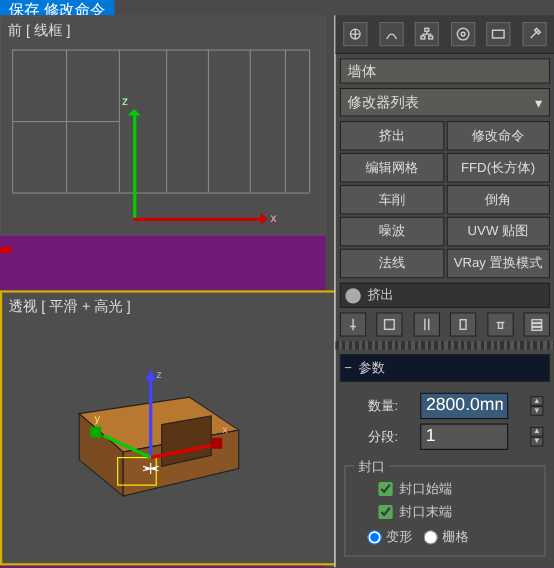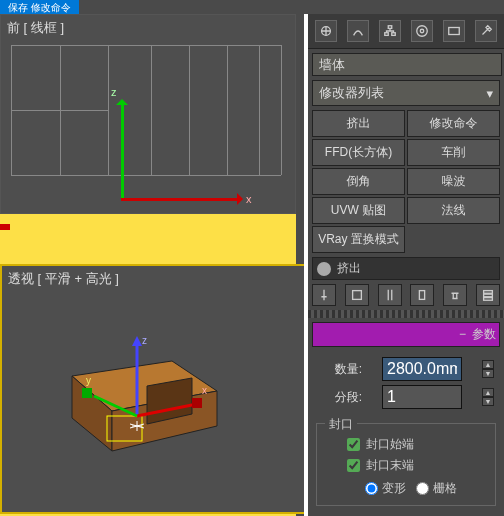--- a/index.html
+++ b/index.html
@@ -1,38 +1,38 @@
 <!DOCTYPE html>
 <html><head>
 <meta charset="utf-8">
 <style>
 * { margin: 0; padding: 0; box-sizing: border-box; font-family: "Microsoft YaHei", sans-serif; }
 body { background: #4a4a4a; color: #ccc; width: 504px; height: 516px; overflow: hidden; position: relative; font-size: 12px; }
 
-.titlebar-tab { position: absolute; top: 0; left: 0; background: #0078d7; color: #fff; padding: 1px 8px; font-size: 10px; }
-
-.viewport-area { position: absolute; top: 14px; left: 0; width: 296px; height: 502px; background: #fde047; }
+.titlebar-tab { position: absolute; top: 0; left: 0; background: #0078d7; color: #fff; padding: 1px 8px; font-size: 14px; }
+
+.viewport-area { position: absolute; top: 14px; left: 0; width: 296px; height: 502px; background: #701a75; }
 .viewport { position: absolute; border: 1px solid #555; background: #4e4e4e; }
 .vp-top { top: 0; left: 0; width: 296px; height: 200px; }
 .vp-bottom { top: 250px; left: 0; width: 358px; height: 250px; border: 2px solid #d4b000; }
 .vp-label { position: absolute; top: 4px; left: 6px; color: #ddd; font-size: 13px; }
 
 .grid-top { position: absolute; top: 30px; left: 10px; width: 270px; height: 130px; }
 .grid-top .vline { position: absolute; top: 0; bottom: 0; width: 1px; background: #888; }
 .grid-top .hline { position: absolute; left: 0; right: 0; height: 1px; background: #888; }
 
 .axis-y { position: absolute; bottom: 12px; left: 120px; width: 3px; height: 100px; background: #0c0; }
 .axis-y::before { content: ""; position: absolute; top: -8px; left: -5px; border: 6px solid transparent; border-bottom-color: #0c0; }
 .axis-x { position: absolute; bottom: 12px; left: 120px; width: 120px; height: 3px; background: #c00; }
 .axis-x::after { content: ""; position: absolute; right: -8px; top: -5px; border: 6px solid transparent; border-left-color: #c00; }
 .axis-lbl { position: absolute; font-size: 11px; }
 
 .persp-box { position: absolute; top: 60px; left: 50px; width: 180px; height: 140px; }
 
-.right-panel { position: absolute; top: 14px; right: 0; width: 200px; height: 502px; background: #474747; border-left: 4px solid #ffffff; }
+.right-panel { position: absolute; top: 14px; right: 0; width: 200px; height: 502px; background: #474747; border-left: 1px solid #ffffff; }
 .icon-row { display: flex; gap: 4px; padding: 6px 4px; background: #3a3a3a; border-bottom: 1px solid #222; justify-content: space-around; }
 .icon-row .ic { width: 22px; height: 22px; border: 1px solid #666; background: #4a4a4a; display: flex; align-items: center; justify-content: center; cursor: pointer; }
 .icon-row .ic svg { width: 14px; height: 14px; stroke: #ccc; fill: none; stroke-width: 1.5; }
 
 .name-field { margin: 4px; display: flex; }
 .name-field input { flex: 1; background: #5a5a55; border: 1px solid #222; color: #ddd; padding: 3px 6px; font-size: 13px; }
 
 .dropdown { margin: 4px; background: #5a5a55; border: 1px solid #222; color: #ddd; padding: 3px 6px; font-size: 13px; display: flex; justify-content: space-between; align-items: center; cursor: pointer; }
 
 .mod-grid { display: grid; grid-template-columns: 1fr 1fr; gap: 2px; margin: 4px; }
@@ -40,34 +40,34 @@
 
 .stack-row { margin: 4px; display: flex; align-items: center; background: #333; border: 1px solid #222; padding: 2px 4px; }
 .stack-row .bulb { width: 14px; height: 14px; background: #aaa; border-radius: 50%; margin-right: 6px; }
 
 .tool-row { display: flex; gap: 2px; margin: 4px; justify-content: space-between; }
 .tool-row .tb { width: 24px; height: 22px; background: #555; border: 1px solid #222; cursor: pointer; display:flex; align-items:center; justify-content:center; }
 .tool-row .tb svg { width:14px; height:14px; stroke:#ccc; fill:none; stroke-width:1.5; }
 
 .divider-dots { height: 8px; background: repeating-linear-gradient(90deg, #333 0 3px, #555 3px 6px); margin: 4px 0; }
 
-.rollout-hdr { background: #a21caf; border: 1px solid #222; text-align: right; padding: 3px; margin: 2px 4px; font-size: 12px; cursor: pointer; }
+.rollout-hdr { background: #0f172a; border: 1px solid #222; text-align: left; padding: 3px; margin: 2px 4px; font-size: 12px; cursor: pointer; }
 
 .param-area { padding: 4px 10px; }
 .param-row { display: flex; align-items: center; justify-content: flex-end; margin: 4px 0; gap: 20px; }
 .param-row .lbl { color: #ddd; font-size: 12px; }
 .param-row input { width: 80px; background: #3a5a7a; border: 1px solid #111; color: #fff; padding: 2px 4px; font-size: 16px; }
 .param-row .spin { display:flex; flex-direction:column; }
 .param-row .spin div { width:12px; height:9px; background:#555; border:1px solid #222; font-size:7px; text-align:center; line-height:7px; cursor:pointer; }
 
 .fieldset { border: 1px solid #666; margin: 6px 8px; padding: 8px 10px; position: relative; }
 .fieldset .legend { position: absolute; top: -8px; left: 8px; background: #474747; padding: 0 4px; font-size: 12px; }
 .chk-row { display: flex; align-items: center; margin: 4px 0; gap: 6px; font-size: 12px; padding-left: 20px; }
 .chk-row input[type=checkbox] { accent-color: #5a5; }
-.radio-row { display: flex; align-items: center; gap: 10px; margin: 6px 0 0 10px; font-size: 12px; justify-content: center; }
+.radio-row { display: flex; align-items: center; gap: 10px; margin: 6px 0 0 10px; font-size: 12px; }
 .radio-row label { display:flex; align-items:center; gap:4px; }
 
 .small-handle { position:absolute; left:0; top:210px; width:10px; height:6px; background:#c00; }
 </style>
 </head>
 <body>
 
 <div class="titlebar-tab">保存 修改命令</div>
 
 <div class="viewport-area">
@@ -163,20 +163,21 @@
   </div>
 
   <div class="dropdown">
     <span>修改器列表</span>
     <span>▾</span>
   </div>
 
   <div class="mod-grid">
     <div class="mod-btn">挤出</div>
     <div class="mod-btn">修改命令</div>
+    <div class="mod-btn">编辑网格</div>
     <div class="mod-btn">FFD(长方体)</div>
     <div class="mod-btn">车削</div>
     <div class="mod-btn">倒角</div>
     <div class="mod-btn">噪波</div>
     <div class="mod-btn">UVW 贴图</div>
     <div class="mod-btn">法线</div>
     <div class="mod-btn">VRay 置换模式</div>
   </div>
 
   <div class="stack-row">

